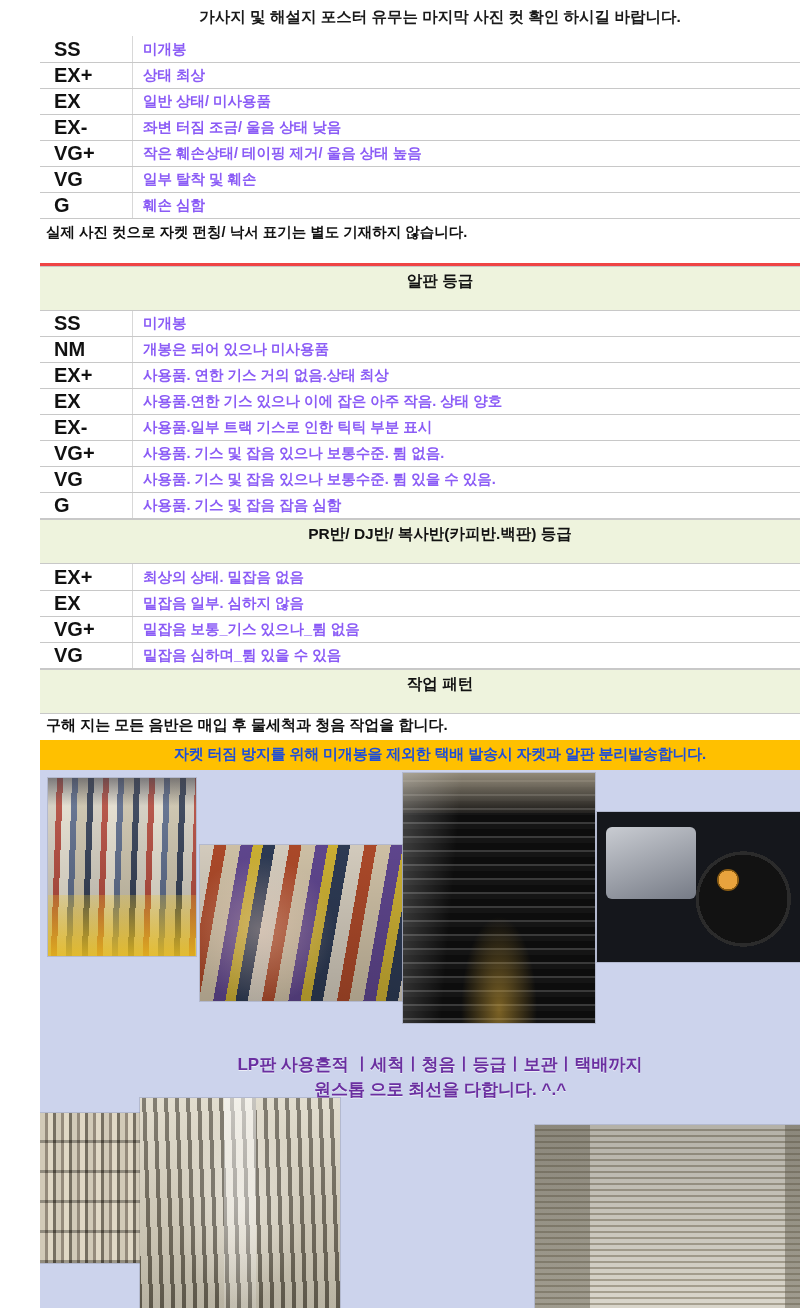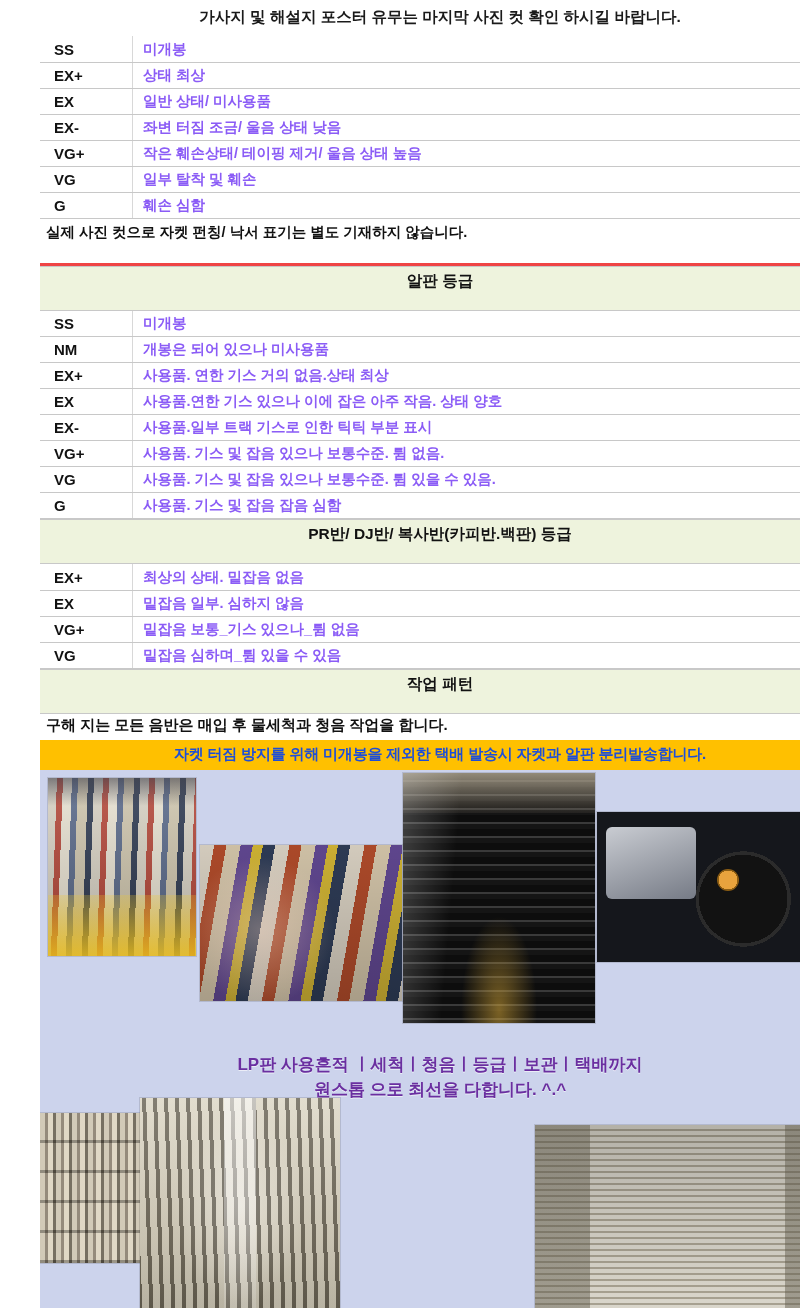--- a/index.html
+++ b/index.html
@@ -44,21 +44,21 @@
   .grade-table td {
     border-bottom: 1px solid #c8c8c8;
     font-size: 14.5px;
     padding: 1px 0 1px 0;
     vertical-align: middle;
   }
   .grade-table td.code {
     width: 78px;
     padding-left: 14px;
     font-weight: bold;
-    font-size: 15px;
+    font-size: 20px;
     border-right: 1px solid #d8d8d8;
   }
   .grade-table td.desc {
     padding-left: 10px;
     font-weight: bold;
     color: #8b5cf6;
   }
   .section-head {
     background: #eef3dd;
     text-align: center;

